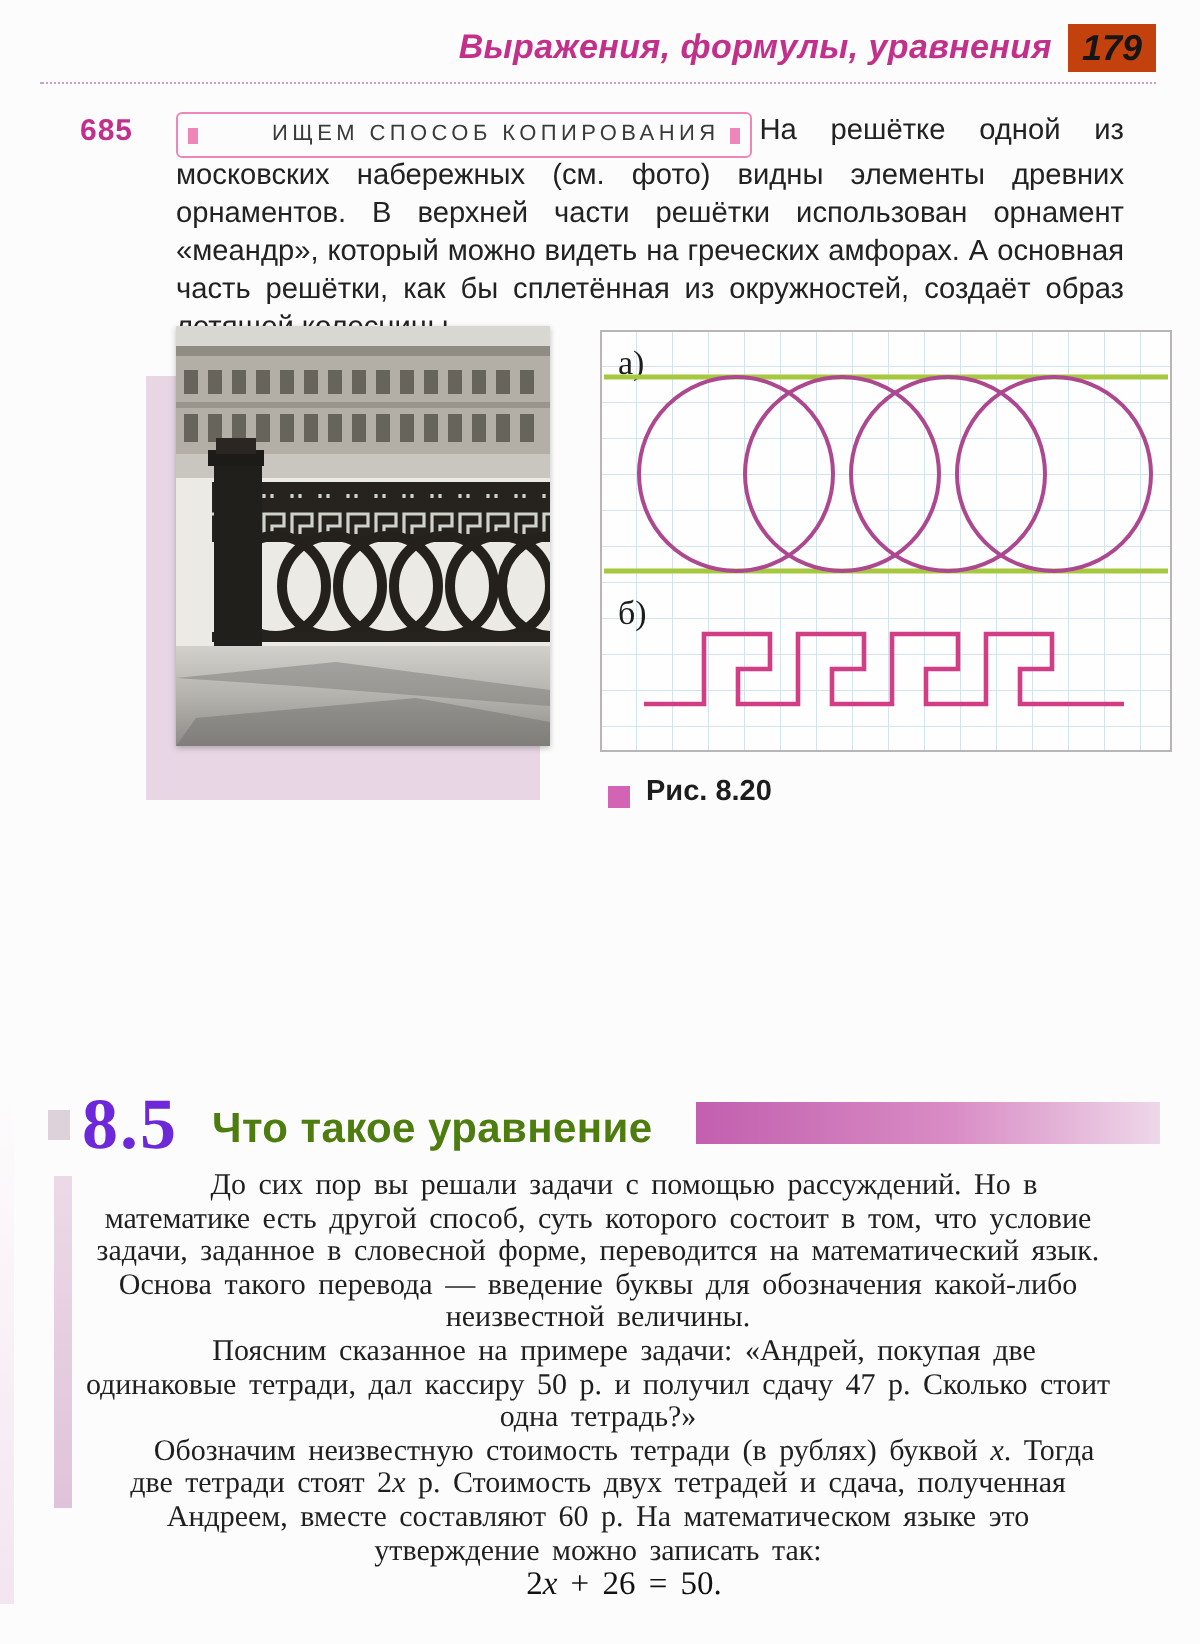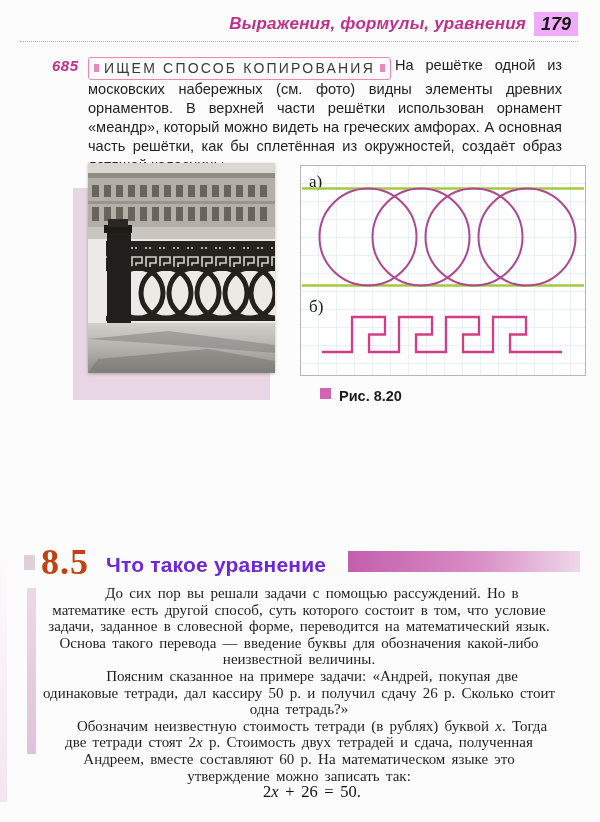--- a/index.html
+++ b/index.html
@@ -12,79 +12,79 @@
   .header{
     position:absolute;top:12px;left:20px;right:22px;
     display:flex;justify-content:flex-end;align-items:center;gap:8px;
     border-bottom:1px dotted #cf9fc0;padding-bottom:5px;
   }
   .header-title{
     font-size:17px;font-weight:bold;font-style:italic;color:#c2308c;
     letter-spacing:.2px;
   }
   .page-badge{
-    background:#f0abfc;color:#161616;font-weight:bold;font-size:18px;
+    background:#c2410c;color:#161616;font-weight:bold;font-size:18px;
     padding:0 7px;line-height:24px;font-style:italic;
   }
   
   .problem{position:absolute;top:56px;left:40px;width:522px;}
   .problem-number{
-    position:absolute;left:12px;top:1px;color:#c2308c;font-weight:bold;
-    font-size:15px;letter-spacing:.5px;font-style:italic;
+    position:absolute;left:0;top:1px;color:#c2308c;font-weight:bold;
+    font-size:15px;letter-spacing:.5px;
   }
   .problem-body{margin-left:48px;width:474px;font-size:14.6px;line-height:19px;
     text-align:justify;color:#222;}
   .tag-box{
     display:inline-flex;align-items:center;gap:5px;
     border:1.4px solid #ee86ba;border-radius:3px;
     padding:1px 5px;margin-right:4px;vertical-align:-2px;
     white-space:nowrap;
   }
   .tag-label{
-    font-size:14px;letter-spacing:2.2px;text-transform:uppercase;
-    color:#3a3a3a;font-weight:500;
+    font-size:11px;letter-spacing:2.2px;text-transform:uppercase;
+    color:#3a3a3a;font-weight:500;margin-left:32px;
   }
   .tag-sq{width:5px;height:8px;background:#ee86ba;display:inline-block;}
   
   .media{position:absolute;top:160px;left:30px;right:14px;height:280px;}
   .pink-panel{
     position:absolute;left:43px;top:28px;width:197px;height:212px;
     background:#e8d6e4;
   }
   .photo{
     position:absolute;left:58px;top:3px;width:187px;height:210px;
     box-shadow:0 1px 3px rgba(0,0,0,.25);background:#fff;
   }
   .figure{
     position:absolute;left:270px;top:5px;width:286px;height:211px;
     background:#fff;
   }
   .figure svg{display:block;}
   .figure-caption{
-    position:absolute;left:290px;top:228px;
-    display:flex;align-items:flex-start;gap:8px;
+    position:absolute;left:274px;top:228px;
+    display:flex;align-items:flex-end;gap:8px;
     font-weight:bold;font-size:14.5px;color:#1d1d1d;
   }
   .caption-sq{width:11px;height:11px;background:#d363b5;}
   
   .questions{position:absolute;top:423px;left:88px;width:474px;
     font-size:14.2px;line-height:17.3px;text-align:justify;color:#222;}
   .questions p{margin:0 0 5px 0;}
   .it{font-style:italic;}
   
   .section-head{position:absolute;top:541px;left:24px;right:12px;height:44px;}
   .section-bullet{position:absolute;left:0;top:14px;width:11px;height:15px;background:#ddd2da;}
   .section-number{
     position:absolute;left:17px;top:0;
     font-family:"Liberation Serif",serif;font-weight:bold;font-size:36px;
-    color:#c2410c;letter-spacing:1px;
+    color:#6d28d9;letter-spacing:1px;
   }
   .section-title{
     position:absolute;left:82px;top:12px;
-    font-size:21px;font-weight:bold;color:#6d28d9;letter-spacing:.2px;
+    font-size:21px;font-weight:bold;color:#4d7c0f;letter-spacing:.2px;
   }
   .section-bar{
     position:absolute;left:324px;right:8px;top:10px;height:21px;
     background:linear-gradient(90deg,#c25fae 0%,#d98cc5 55%,#eed7e9 100%);
   }
   
   .side-bar{position:absolute;left:27px;top:588px;width:9px;height:166px;
     background:linear-gradient(180deg,#ecd9e7,#dfc3da);}
   .gutter{position:absolute;left:0;top:545px;bottom:20px;width:7px;
     background:linear-gradient(180deg,rgba(240,222,235,.0),rgba(236,210,228,.55));}
@@ -243,18 +243,18 @@
     <span class="section-number">8.5</span>
     <span class="section-title">Что такое уравнение</span>
     <span class="section-bar"></span>
   </div>
 
   <div class="gutter"></div>
   <div class="side-bar"></div>
 
   <div class="body-text">
     <p>До сих пор вы решали задачи с помощью рассуждений. Но в математике есть другой способ, суть которого состоит в том, что условие задачи, заданное в словесной форме, переводится на математический язык. Основа такого перевода — введение буквы для обозначения какой-либо неизвестной величины.</p>
-    <p>Поясним сказанное на примере задачи: «Андрей, покупая две одинаковые тетради, дал кассиру 50 р. и получил сдачу 26 р. Сколько стоит одна тетрадь?»</p>
+    <p>Поясним сказанное на примере задачи: «Андрей, покупая две одинаковые тетради, дал кассиру 50 р. и получил сдачу 47 р. Сколько стоит одна тетрадь?»</p>
     <p><span>Обозначим неизвестную стоимость тетради (в рублях) буквой </span><span class="it">x</span><span>. Тогда две тетради стоят 2</span><span class="it">x</span><span> р. Стоимость двух тетрадей и сдача, полученная Андреем, вместе составляют 60 р. На математическом языке это утверждение можно записать так:</span></p>
     <p class="equation"><span>2</span><span class="it">x</span><span> + 26 = 50.</span></p>
   </div>
 
 </div>
 
 </body></html>

